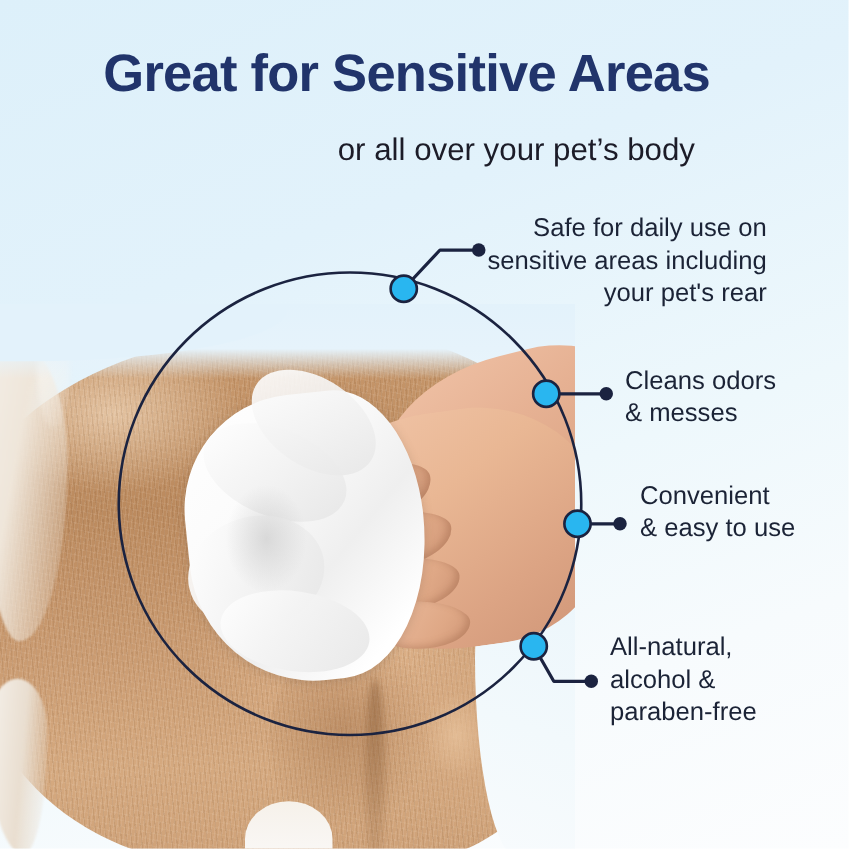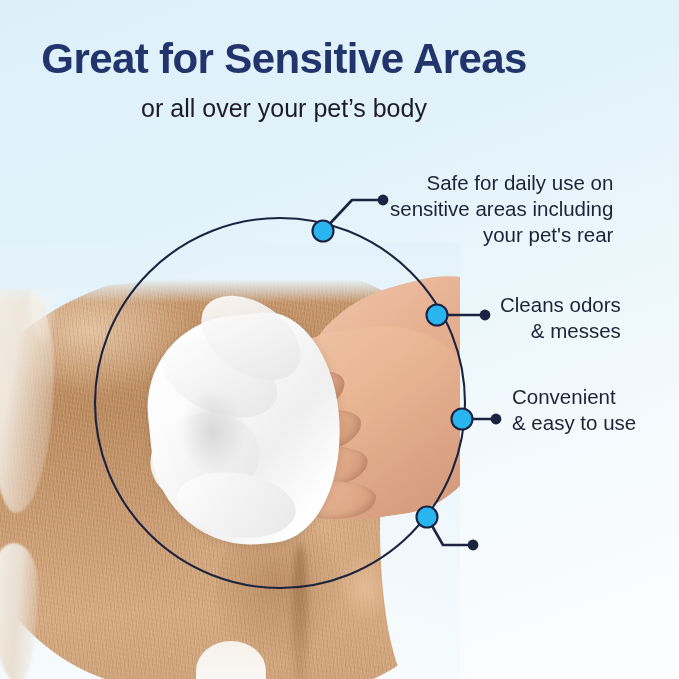--- a/index.html
+++ b/index.html
@@ -9,31 +9,31 @@
     background:#ffffff;
   }
   #stage{
     position:relative;width:679px;height:679px;overflow:hidden;
     background:linear-gradient(160deg,#ddf0fa 0%,#e2f2fb 30%,#eef8fc 58%,#f7fbfd 78%,#fcfdfe 100%);
   }
 
   
   .header{
     position:absolute;left:0;top:0;width:568px;
-    text-align:center;z-index:40;
+    text-align:right;z-index:40;
   }
   .title{
     margin:0;padding-top:38px;
     font-size:42px;line-height:1.02;
     font-weight:bold;letter-spacing:-0.6px;
     color:#21346b;
     font-family:"Liberation Sans", sans-serif;
   }
   .subtitle{
-    margin:0;padding-top:14px;
+    margin:12px;padding-top:14px;
     font-size:25px;line-height:1.1;
     font-weight:normal;color:#1c1c28;
     font-family:"Liberation Sans", sans-serif;
   }
 
   
   .photo{
     position:absolute;left:0;top:243px;width:460px;height:436px;
     overflow:hidden;z-index:10;
   }
@@ -183,21 +183,21 @@
 
   
   .callout{
     position:absolute;z-index:35;
     color:#1b2336;
     font-size:20.5px;line-height:1.26;
     font-family:"Liberation Sans", sans-serif;
     white-space:pre-line;
   }
   .c1{left:390px;top:170px;text-align:right;}
-  .c2{left:500px;top:292px;text-align:right;}
+  .c2{left:500px;top:292px;}
   .c3{left:512px;top:384px;}
   .c4{left:488px;top:505px;}
 </style>
 </head>
 <body>
 
 <div id="stage">
 
   <div class="photo">
     <div class="dog-back">
@@ -259,14 +259,17 @@
     <circle cx="427" cy="517" r="10.5" fill="#29b6f0" stroke="#1b2340" stroke-width="2.1"></circle>
   </svg>
 
   <div class="callout c1">Safe for daily use on
 sensitive areas including
 your pet's rear</div>
   <div class="callout c2">Cleans odors
 &amp; messes</div>
   <div class="callout c3">Convenient
 &amp; easy to use</div>
+  <div class="callout c4">All-natural,
+alcohol &amp;
+paraben-free</div>
 
 </div>
 
 </body></html>

